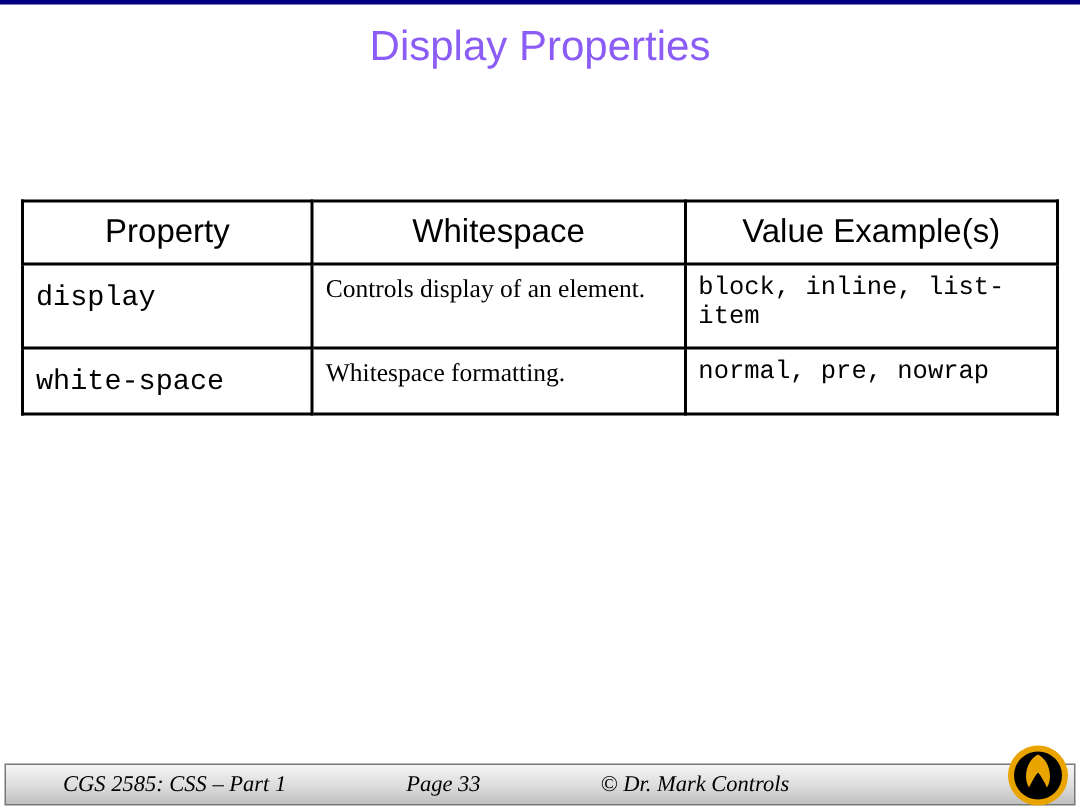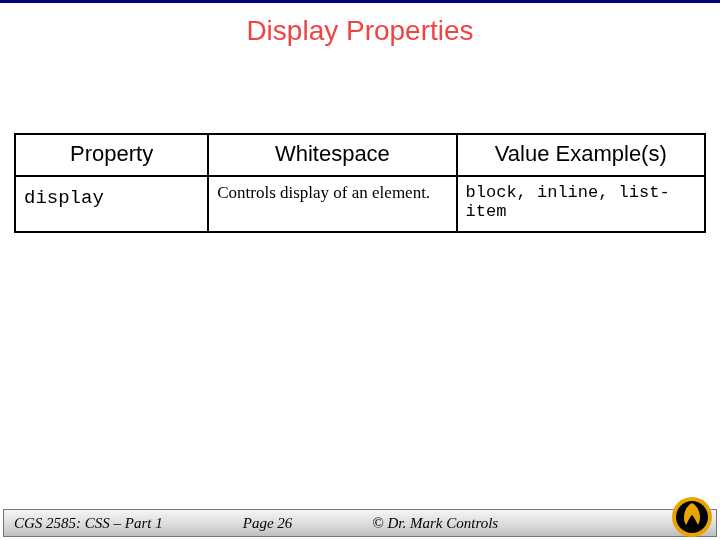--- a/index.html
+++ b/index.html
@@ -15,21 +15,21 @@
   .top-rule {
     height: 3px;
     background: #000080;
     width: 100%;
   }
   .title {
     text-align: center;
     font-family: Arial, Helvetica, sans-serif;
     font-size: 28px;
     font-weight: 400;
-    color: #ef4444;
+    color: #8b5cf6;
     margin-top: 12px;
   }
   .table-wrap {
     margin: 86px 14px 0 14px;
   }
   table {
     border-collapse: collapse;
     width: 100%;
     margin-top: 20px;
   }
@@ -70,20 +70,21 @@
     right: 3px;
     bottom: 3px;
     height: 28px;
     border: 1px solid #777;
     background: linear-gradient(#f5f5f5, #d9d9d9 60%, #bfbfbf);
     display: flex;
     align-items: center;
     font-style: italic;
     font-family: "Times New Roman", Times, serif;
     font-size: 15px;
+    padding-left: 28px;
   }
   .footer .course {
     flex: 0 0 auto;
     padding-left: 10px;
   }
   .footer .page {
     flex: 0 0 auto;
     padding-left: 80px;
   }
   .footer .author {
@@ -118,27 +119,32 @@
         <th>Whitespace</th>
         <th>Value Example(s)</th>
       </tr>
     </thead>
     <tbody>
       <tr>
         <td class="prop-cell">display</td>
         <td class="desc-cell">Controls display of an element.</td>
         <td class="val-cell">block, inline, list-item</td>
       </tr>
+      <tr>
+        <td class="prop-cell">white-space</td>
+        <td class="desc-cell">Whitespace formatting.</td>
+        <td class="val-cell">normal, pre, nowrap</td>
+      </tr>
     </tbody>
   </table>
 </div>
 
 <div class="footer">
   <span class="course">CGS 2585: CSS – Part 1</span>
-  <span class="page">Page 26</span>
+  <span class="page">Page 33</span>
   <span class="author">© Dr. Mark Controls</span>
 </div>
 
 <div class="badge">
   <svg viewBox="0 0 44 44">
     <circle cx="22" cy="22" r="20" fill="#e9a400"></circle>
     <circle cx="22" cy="22" r="16" fill="#000"></circle>
     <path d="M22 8 C14 12 12 24 16 30 C18 26 20 22 22 20 C24 22 26 26 28 30 C32 24 30 12 22 8 Z" fill="#e9a400"></path>
     <circle cx="22" cy="16" r="3" fill="#e9a400"></circle>
   </svg>

